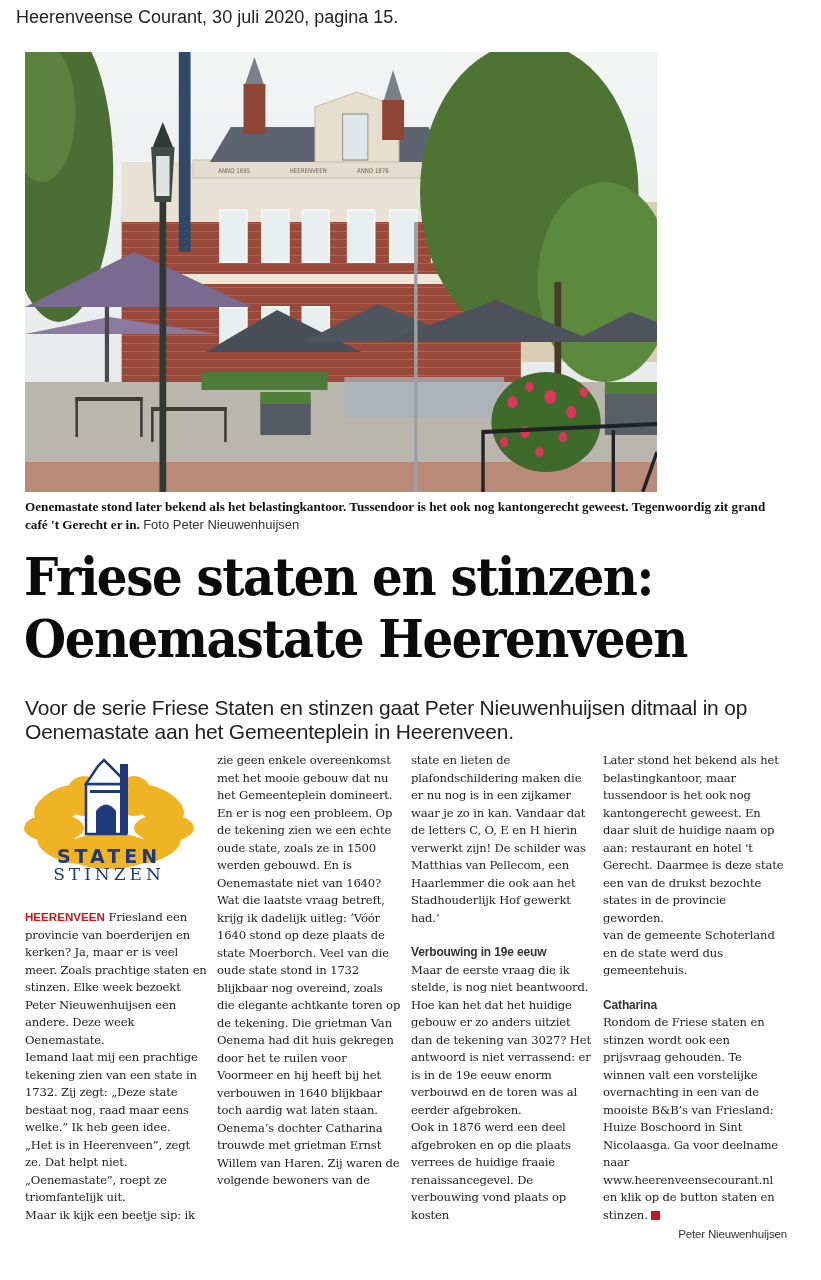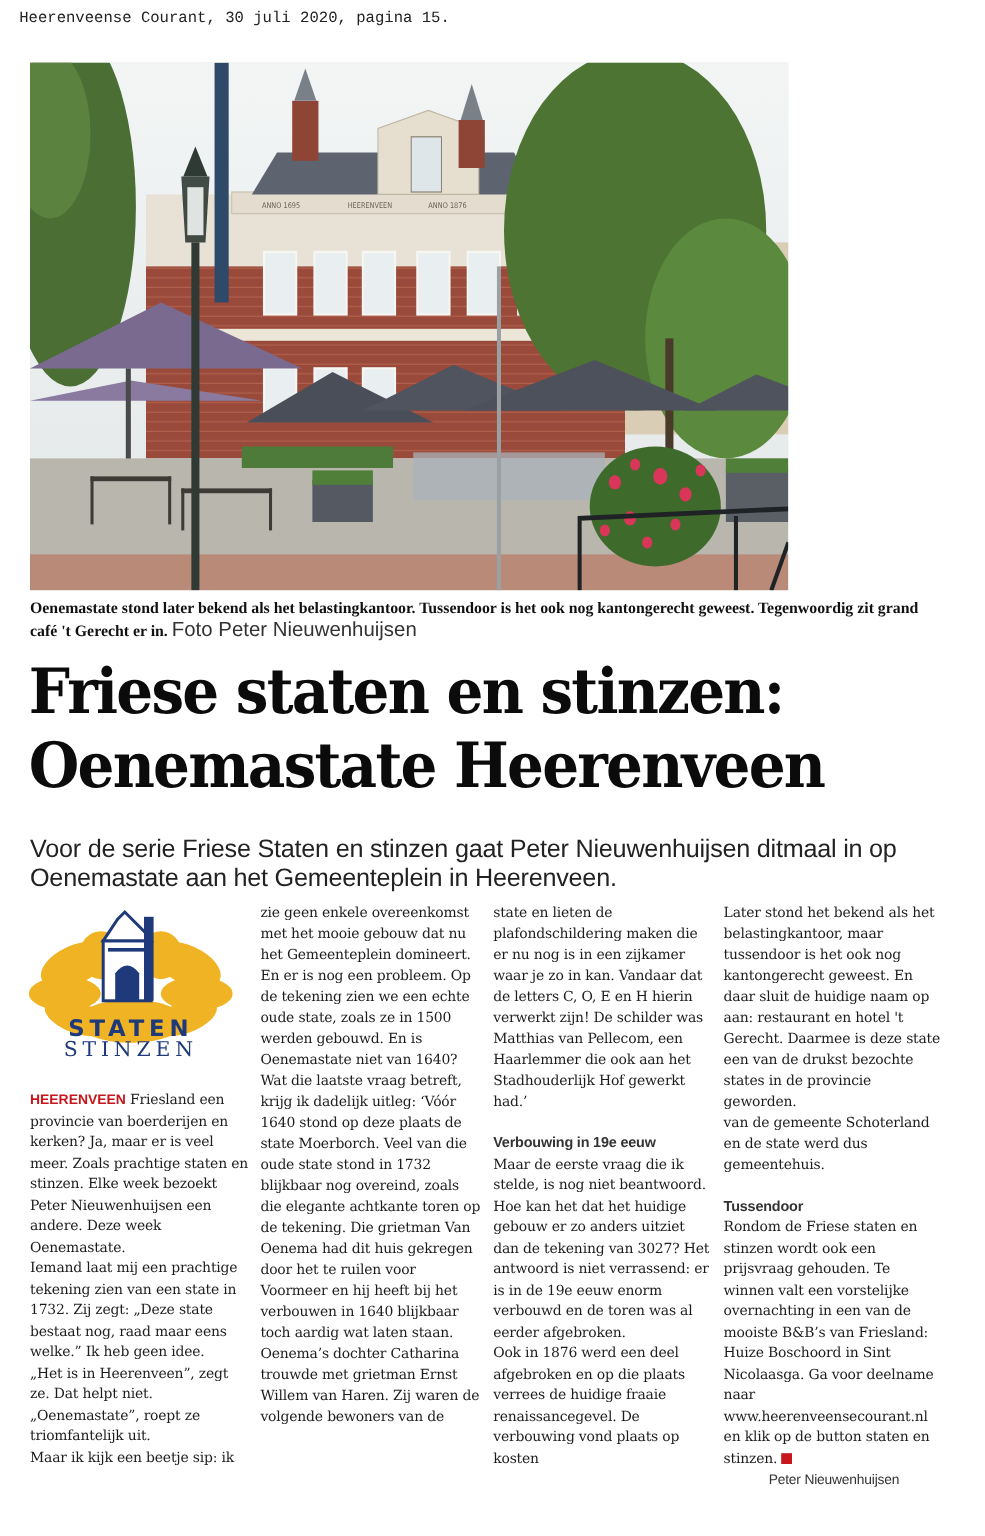--- a/index.html
+++ b/index.html
@@ -1,35 +1,35 @@
 <!DOCTYPE html>
 <html><head>
 <meta charset="utf-8">
 <style>
   * { box-sizing: border-box; margin: 0; padding: 0; }
   html, body { width: 821px; height: 1280px; background: #ffffff; overflow: hidden; }
   body { position: relative; font-family: "DejaVu Serif", serif; color: #1a1a1a; }
 
   .source-line {
     position: absolute; left: 16px; top: 7px;
-    font-family: Liberation Mono, monospace; font-size: 13px; color: #222;
+    font-family: Liberation Sans, sans-serif; font-size: 18px; color: #222;
   }
 
   .photo {
     position: absolute; left: 25px; top: 52px; width: 632px; height: 440px;
     overflow: hidden; background: #e9eef0;
   }
   .photo svg { display: block; width: 100%; height: 100%; }
 
   .caption {
     position: absolute; left: 25px; top: 498px; width: 760px;
     font-family: "Liberation Serif", serif; font-size: 13.2px; line-height: 18px; color: #111;
   }
   .caption .cap-bold { font-weight: bold; }
-  .caption .cap-credit { font-family: "Liberation Sans", sans-serif; font-size: 17px; color: #333; }
+  .caption .cap-credit { font-family: "Liberation Sans", sans-serif; font-size: 13px; color: #333; }
 
   .headline {
     position: absolute; left: 24px; top: 546px; width: 780px;
     font-family: "DejaVu Serif", serif; font-weight: bold; font-size: 52px;
     line-height: 62px; letter-spacing: -1.6px; color: #0b0b0b;
     transform: scaleX(0.93); transform-origin: left top;
   }
 
   .intro {
     position: absolute; left: 25px; top: 696px; width: 780px;
@@ -51,21 +51,21 @@
     font-family: "Liberation Sans", sans-serif; font-weight: bold; color: #c8161d; letter-spacing: 0;
   }
   .col .subhead {
     font-family: "Liberation Sans", sans-serif; font-weight: bold; font-size: 12px; color: #333;
     margin-top: 17px;
   }
   .col .end-mark {
     display: inline-block; width: 9px; height: 9px; background: #c8161d; margin-left: 3px; vertical-align: -1px;
   }
   .col .byline {
-    text-align: center; font-family: "Liberation Sans", sans-serif; font-size: 11.5px; color: #333; margin-top: 2px;
+    text-align: right; font-family: "Liberation Sans", sans-serif; font-size: 11.5px; color: #333; margin-top: 2px;
   }
   .col1 { left: 25px; top: 908px; }
   .col2 { left: 217px; top: 752px; }
   .col3 { left: 411px; top: 752px; }
   .col4 { left: 603px; top: 752px; }
 </style>
 </head>
 <body>
 
 <div class="source-line">Heerenveense Courant, 30 juli 2020, pagina 15.</div>
@@ -235,16 +235,16 @@
 <div class="col col3">
   <p>state en lieten de plafondschildering maken die er nu nog is in een zijkamer waar je zo in kan. Vandaar dat de letters C, O, E en H hierin verwerkt zijn! De schilder was Matthias van Pellecom, een Haarlemmer die ook aan het Stadhouderlijk Hof gewerkt had.’</p>
   <p class="subhead">Verbouwing in 19e eeuw</p>
   <p>Maar de eerste vraag die ik stelde, is nog niet beantwoord. Hoe kan het dat het huidige gebouw er zo anders uitziet dan de tekening van 3027? Het antwoord is niet verrassend: er is in de 19e eeuw enorm verbouwd en de toren was al eerder afgebroken.</p>
   <p>Ook in 1876 werd een deel afgebroken en op die plaats verrees de huidige fraaie renaissancegevel. De verbouwing vond plaats op kosten</p>
 </div>
 
 <div class="col col4">
   <p>Later stond het bekend als het belastingkantoor, maar tussendoor is het ook nog kantongerecht geweest. En daar sluit de huidige naam op aan: restaurant en hotel 't Gerecht. Daarmee is deze state een van de drukst bezochte states in de provincie geworden.</p>
   <p>van de gemeente Schoterland en de state werd dus gemeentehuis.</p>
-  <p class="subhead">Tussendoor</p>
+  <p class="subhead">Catharina</p>
   <p><span>Rondom de Friese staten en stinzen wordt ook een prijsvraag gehouden. Te winnen valt een vorstelijke overnachting in een van de mooiste B&amp;B’s van Friesland: Huize Boschoord in Sint Nicolaasga. Ga voor deelname naar www.heerenveensecourant.nl en klik op de button staten en stinzen.</span><span class="end-mark"></span></p>
   <p class="byline">Peter Nieuwenhuijsen</p>
 </div>
 
 </body></html>

